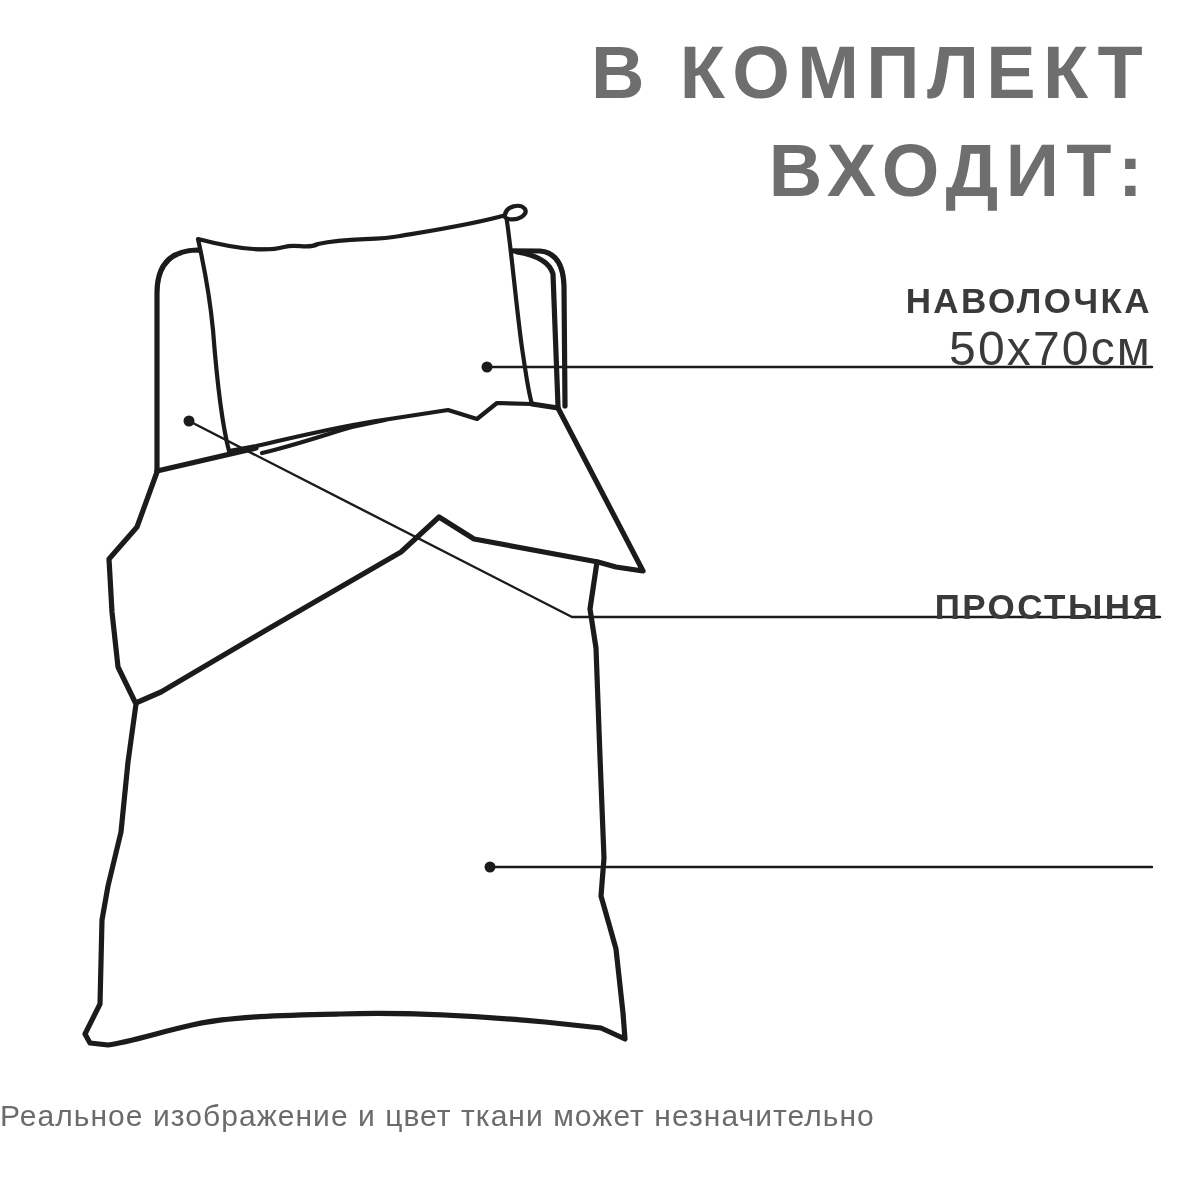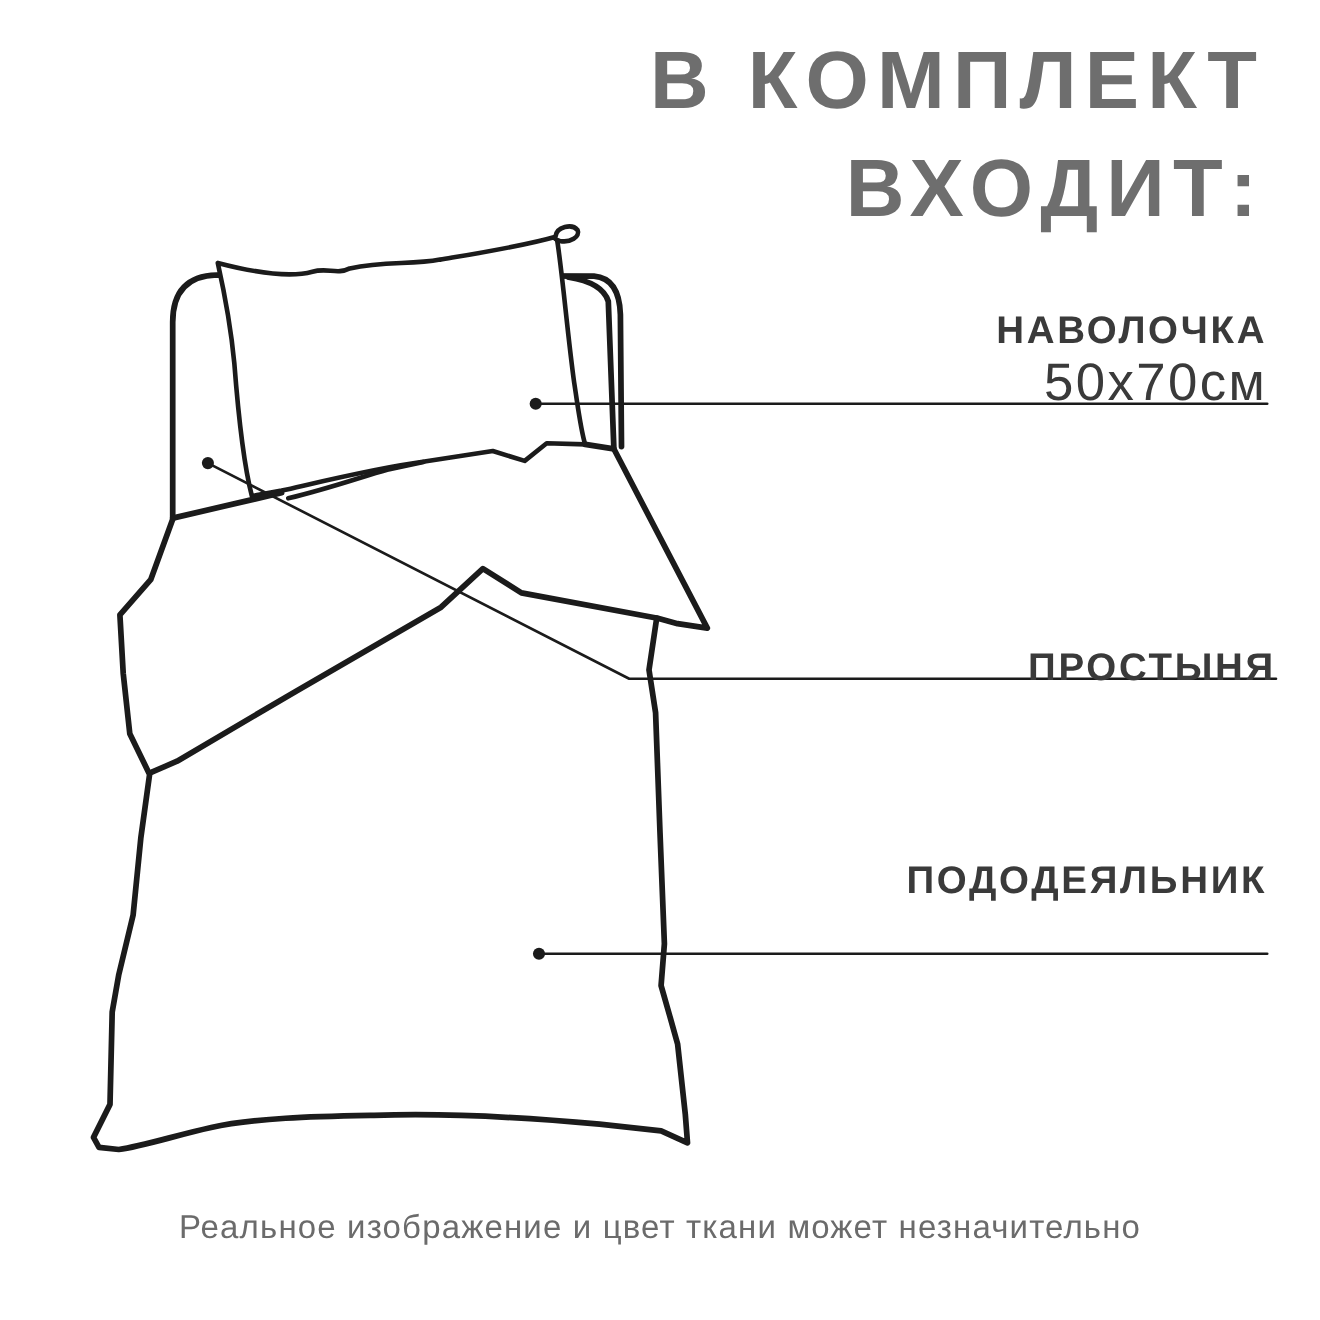--- a/index.html
+++ b/index.html
@@ -39,21 +39,21 @@
     font-size:35px;font-weight:700;letter-spacing:0.07em;line-height:1.16;
   }
   .label-size{
     font-size:48px;font-weight:400;letter-spacing:0.045em;line-height:1.13;
   }
   .label-pillowcase{top:281px;right:48px;}
   .label-sheet{top:542px;right:40px;margin-top:45px;}
   .label-duvet{top:781px;right:48px;}
   .footnote{
     position:absolute;top:1093px;left:0;width:1200px;
-    text-align:center;color:var(--footnote);
+    color:var(--footnote);
     font-size:30px;font-weight:400;line-height:1.5;letter-spacing:0.035em;
   }
 </style>
 </head>
 <body>
 
 <div class="stage">
 
   <svg class="art" viewBox="0 0 1200 1200" aria-hidden="true">
 
@@ -99,20 +99,19 @@
   <div class="label label-pillowcase">
     <div class="label-name">НАВОЛОЧКА</div>
     <div class="label-size">50х70см</div>
   </div>
 
   <div class="label label-sheet">
     <div class="label-name">ПРОСТЫНЯ</div>
   </div>
 
   <div class="label label-duvet">
-    <div class="label-name">ПОДОДЕЯЛЬНИК</div>
   </div>
 
   <div class="footnote">
     <div>Реальное изображение и цвет ткани может незначительно</div>
   </div>
 
 </div>
 
 </body></html>

